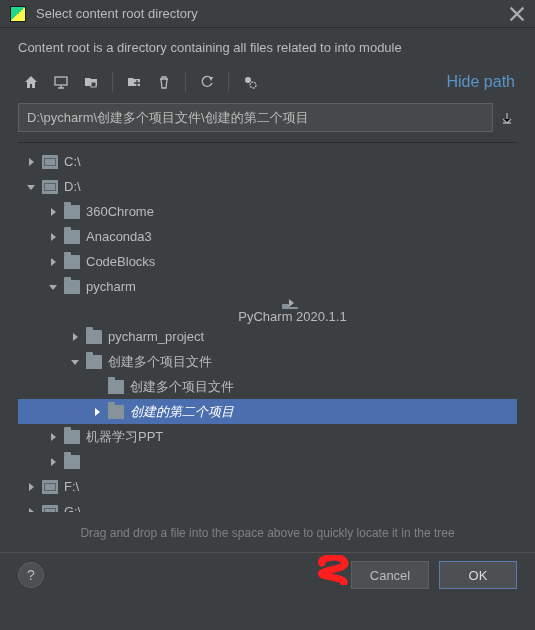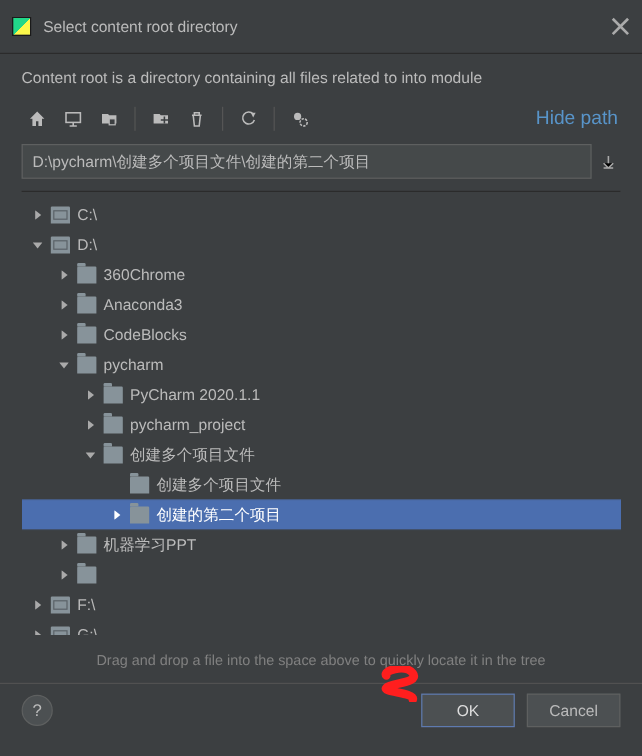--- a/index.html
+++ b/index.html
@@ -5,21 +5,21 @@
   * { box-sizing: border-box; margin: 0; padding: 0; }
   body {
     width: 535px; height: 630px;
     background: #3c3f41;
     font-family: "Segoe UI", sans-serif;
     font-size: 13px;
     color: #bbbbbb;
     overflow: hidden;
   }
   .titlebar {
-    height: 45px;
+    height: 28px;
     display: flex; align-items: center;
     padding: 0 10px;
     background: #3c3f41;
     border-bottom: 1px solid #2b2b2b;
   }
   .titlebar .logo {
     width: 16px; height: 16px;
     background: linear-gradient(135deg,#21d789 50%,#fcf84a 50%);
     border:1px solid #1a1a1a;
     margin-right: 10px;
@@ -268,21 +268,21 @@
     </div>
     <div class="node-row" style="padding-left: 28px;">
       <span class="arrow">
         <svg viewBox="0 0 8 8">
           <path fill="currentColor" d="M0 2 L8 2 L4 7 Z"></path>
         </svg>
       </span>
       <span class="ficon"></span>
       <span class="label">pycharm</span>
     </div>
-    <div class="node-row" style="padding-left: 50px;">
+    <div class="node-row" style="padding-left: 50px; flex-direction: column;">
       <span class="arrow">
         <svg viewBox="0 0 8 8">
           <path fill="currentColor" d="M2 0 L7 4 L2 8 Z"></path>
         </svg>
       </span>
       <span class="ficon"></span>
       <span class="label">PyCharm 2020.1.1</span>
     </div>
     <div class="node-row" style="padding-left: 50px;">
       <span class="arrow">
@@ -304,21 +304,21 @@
     </div>
     <div class="node-row" style="padding-left: 72px;">
       <span class="arrow placeholder">
         <svg viewBox="0 0 8 8">
           <path fill="currentColor" d="M2 0 L7 4 L2 8 Z"></path>
         </svg>
       </span>
       <span class="ficon"></span>
       <span class="label">创建多个项目文件</span>
     </div>
-    <div class="node-row selected" style="padding-left: 90px; margin-left: -18px; margin-right: -18px; width: calc(100% + 36px);">
+    <div class="node-row selected" style="padding-left: 90px; margin-left: -18px; margin-right: -18px; width: calc(100% + 36px); font-style: italic;">
       <span class="arrow">
         <svg viewBox="0 0 8 8">
           <path fill="currentColor" d="M2 0 L7 4 L2 8 Z"></path>
         </svg>
       </span>
       <span class="ficon"></span>
       <span class="label">创建的第二个项目</span>
     </div>
     <div class="node-row" style="padding-left: 28px;">
       <span class="arrow">
@@ -355,21 +355,21 @@
       <span class="ficon drive"></span>
       <span class="label">G:\</span>
     </div>
   </div>
 
 <div class="hint">Drag and drop a file into the space above to quickly locate it in the tree</div>
 
 <div class="footer">
   <div class="help-btn">?</div>
   <div class="footer-spacer"></div>
+  <div class="btn">Cancel</div>
   <div class="btn primary">OK</div>
-  <div class="btn">Cancel</div>
 </div>
 
 <div class="red-mark">
   <svg viewBox="0 0 34 30">
       <path d="M6 8 C 2 4, 22 -2, 28 6 C 34 14, 10 14, 6 18 C 2 22, 30 22, 28 28" fill="none" stroke="#ff1e1e" stroke-width="7" stroke-linecap="round"></path>
     </svg>
 </div>
 
 </body></html>

